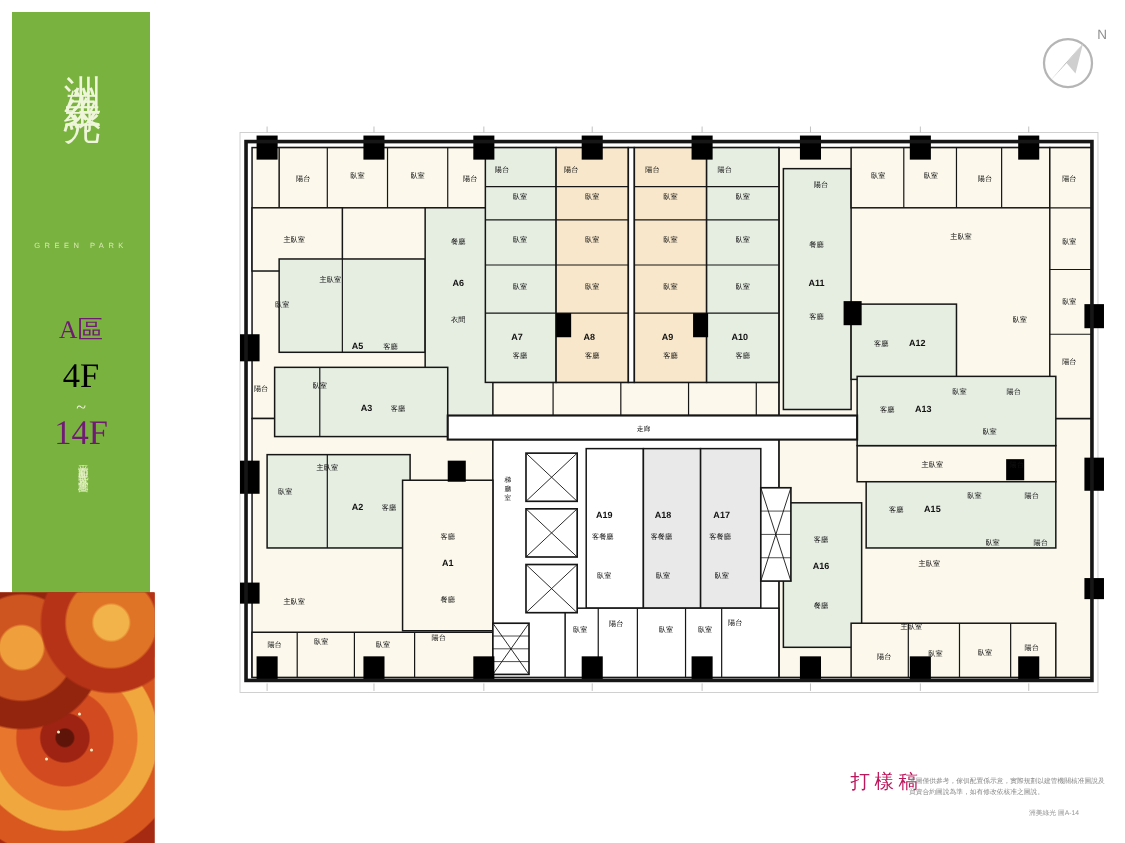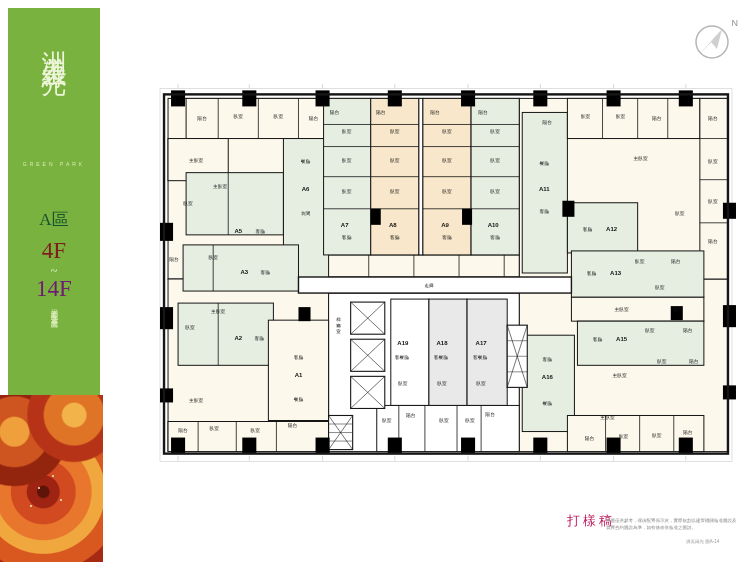--- a/index.html
+++ b/index.html
@@ -7,23 +7,23 @@
         font-family:"Liberation Sans",sans-serif;}
   
   .sidebar{position:absolute;left:8px;top:8px;width:92px;height:546px;background:#79b23f;}
   .v-title{position:absolute;left:50%;top:22px;transform:translateX(-50%);
            writing-mode:vertical-rl;text-orientation:upright;
            font-family:"Liberation Serif","DejaVu Serif",serif;
            font-size:25px;letter-spacing:7px;color:#eef5da;}
   .subtitle{position:absolute;left:0;right:0;top:153px;text-align:center;
             font-size:5px;letter-spacing:3px;color:#d9eab2;}
   .zone{position:absolute;left:0;right:0;top:200px;text-align:center;
-        font-family:"Liberation Serif","DejaVu Serif",serif;font-size:17px;color:#14532d;}
+        font-family:"Liberation Serif","DejaVu Serif",serif;font-size:17px;color:#701a75;}
   .floor-from{position:absolute;left:0;right:0;top:230px;text-align:center;
-        font-family:"Liberation Serif","DejaVu Serif",serif;font-size:23px;color:#7f1d1d;}
+        font-family:"Liberation Serif","DejaVu Serif",serif;font-size:23px;color:#000000;}
   .tilde{position:absolute;left:0;right:0;top:256px;text-align:center;
         font-family:"Liberation Serif","DejaVu Serif",serif;font-size:12px;color:#eef5da;}
   .floor-to{position:absolute;left:0;right:0;top:268px;text-align:center;
         font-family:"Liberation Serif","DejaVu Serif",serif;font-size:23px;color:#701a75;}
   .v-caption{position:absolute;left:50%;top:296px;transform:translateX(-50%);
         writing-mode:vertical-rl;text-orientation:upright;
         font-size:7px;letter-spacing:2px;color:#e7f2c6;}
   
   .flower{position:absolute;left:0;top:395px;width:103px;height:167px;
     background:

